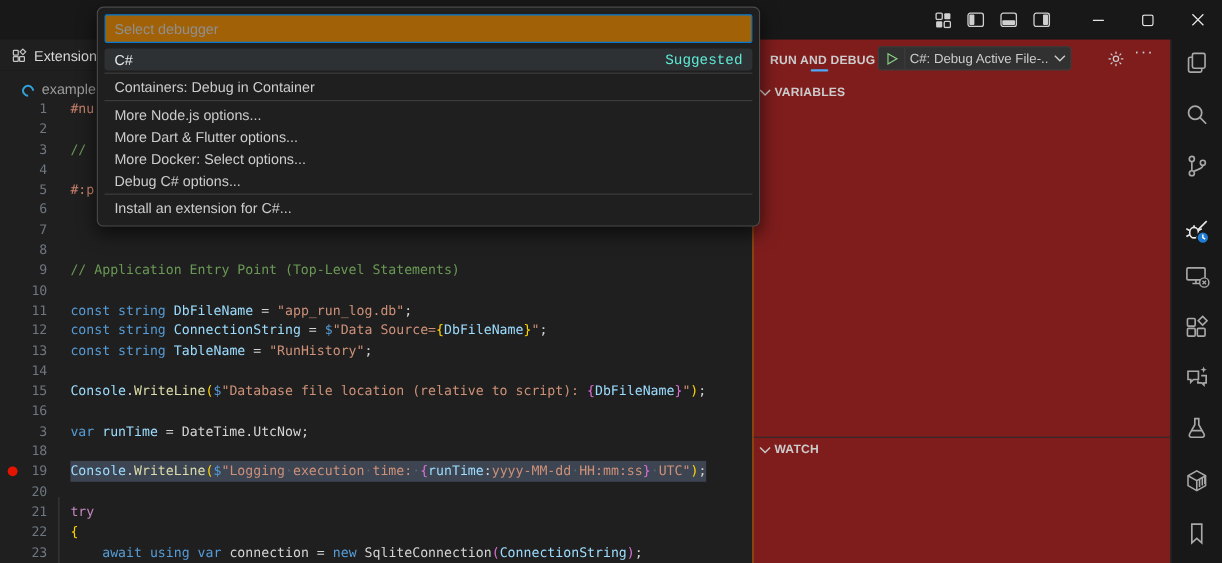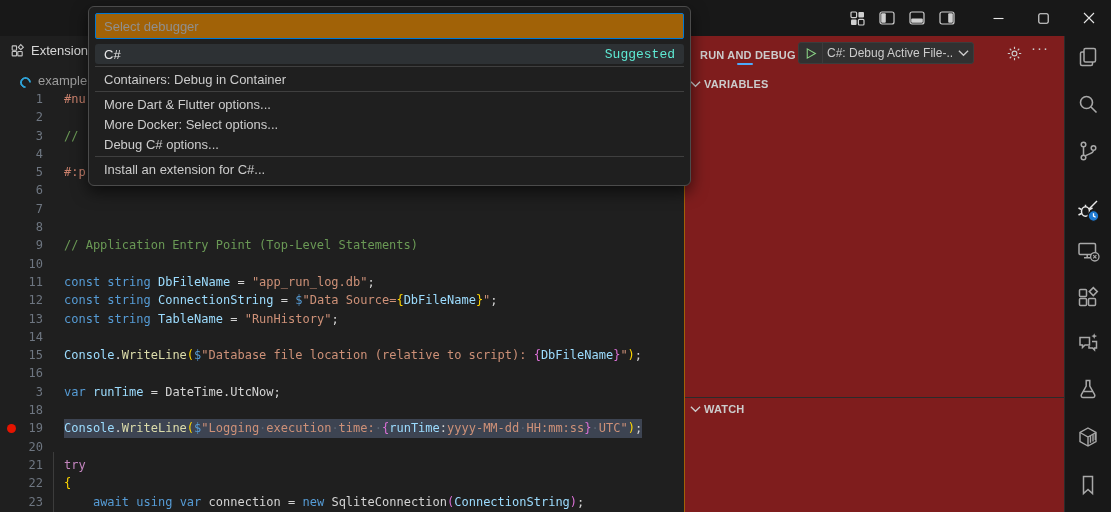--- a/index.html
+++ b/index.html
@@ -286,20 +286,23 @@
         <div class="qp-row sel">
           <span class="qp-label">C#</span>
           <span class="qp-badge">Suggested</span>
         </div>
         <div class="qp-sep"></div>
         <div class="qp-row">
           <span class="qp-label">Containers: Debug in Container</span>
         </div>
         <div class="qp-sep"></div>
         <div class="qp-row">
+          <span class="qp-label">More Node.js options...</span>
+        </div>
+        <div class="qp-row">
           <span class="qp-label">More Dart &amp; Flutter options...</span>
         </div>
         <div class="qp-row">
           <span class="qp-label">More Docker: Select options...</span>
         </div>
         <div class="qp-row">
           <span class="qp-label">Debug C# options...</span>
         </div>
         <div class="qp-sep"></div>
         <div class="qp-row">

